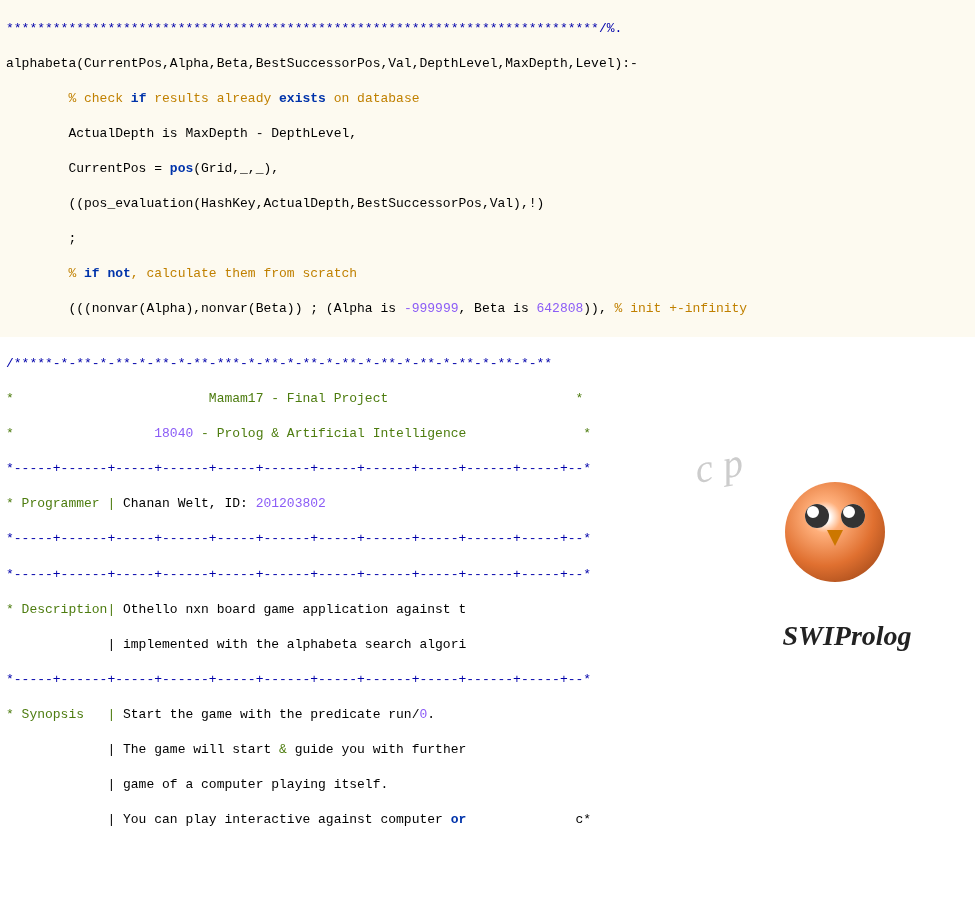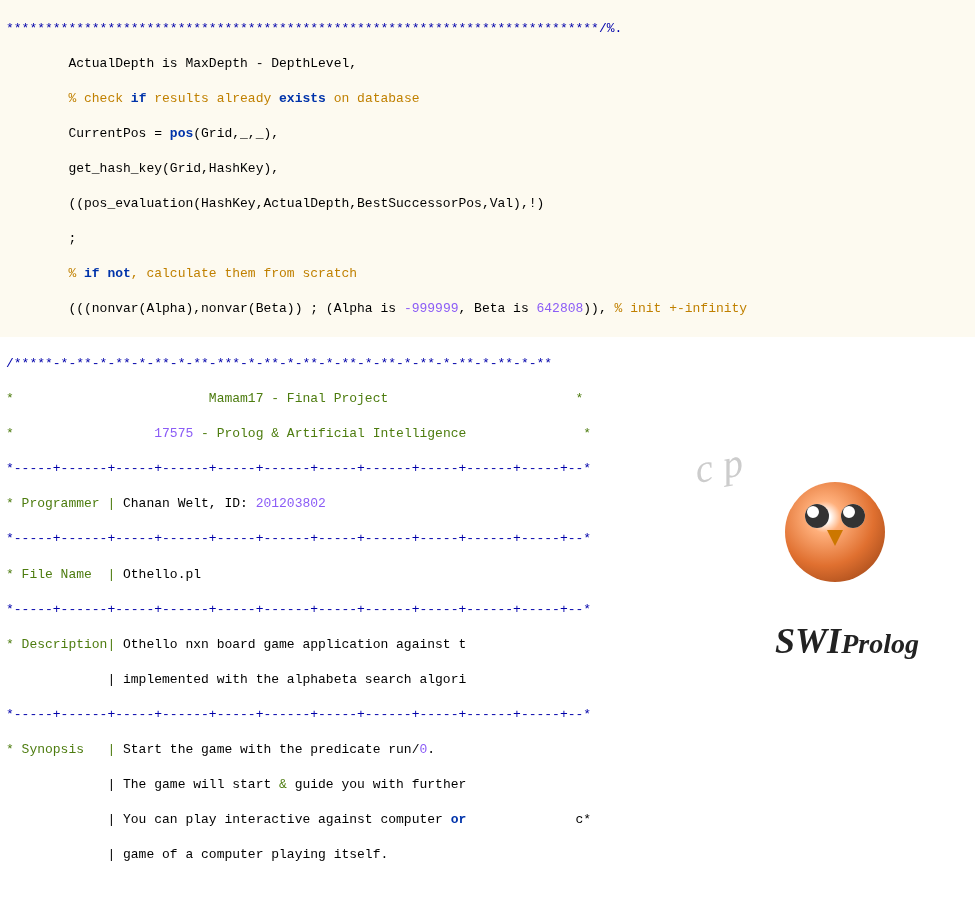--- a/index.html
+++ b/index.html
@@ -56,55 +56,54 @@
     position:absolute; left:50%; top:48px; transform:translateX(-50%);
     width:0; height:0; border-left:8px solid transparent; border-right:8px solid transparent;
     border-top:16px solid #cc7700;
   }
   .logo-text {
     font-family: Georgia, serif;
     font-style: italic;
     font-weight:bold;
     color:#222;
   }
-  .swi { font-size:36px;margin-left:24px; }
+  .swi { font-size:28px;margin-left:24px; }
   .prl { font-size:28px; }
   .cp { position:absolute; left:-30px; top:10px; font-size:40px; color:#ccc; font-style:italic; font-family:Georgia,serif; pointer-events:none; transform:rotate(-10deg);}
 </style>
 </head>
 <body>
 
 <div class="code-panel">
 <span class="ln"><span class="c-star">****************************************************************************/%.</span></span>
+<span class="ln">alphabeta(CurrentPos,Alpha,Beta,BestSuccessorPos,Val,DepthLevel,MaxDepth,Level):-</span>
+<span class="ln"><span class="c-pct">        % check </span><span class="c-key2">if</span><span class="c-pct"> results already </span><span class="c-key2">exists</span><span class="c-pct"> on database</span></span>
 <span class="ln">        ActualDepth is MaxDepth - DepthLevel,</span>
-<span class="ln"><span class="c-pct">        % check </span><span class="c-key2">if</span><span class="c-pct"> results already </span><span class="c-key2">exists</span><span class="c-pct"> on database</span></span>
 <span class="ln"><span>        CurrentPos = </span><span class="c-key2">pos</span><span>(Grid,_,_),</span></span>
-<span class="ln">        get_hash_key(Grid,HashKey),</span>
 <span class="ln">        ((pos_evaluation(HashKey,ActualDepth,BestSuccessorPos,Val),!)</span>
 <span class="ln">        ;</span>
 <span class="ln"><span class="c-pct">        % </span><span class="c-key2">if</span><span class="c-key2"> not</span><span class="c-pct">, calculate them from scratch</span></span>
 <span class="ln"><span>        (((nonvar(Alpha),nonvar(Beta)) ; (Alpha is </span><span class="c-num">-999999</span><span>, Beta is </span><span class="c-num">642808</span><span>)), </span><span class="c-pct">%</span><span class="c-pct"> init +-infinity</span></span>
 </div>
 
 <div class="banner-panel">
 <span class="ln"><span class="c-star">/*****-*-**-*-**-*-**-*-**-***-*-**-*-**-*-**-*-**-*-**-*-**-*-**-*-**</span></span>
 <span class="ln"><span class="c-red">*                         Mamam17 - Final Project                        *</span></span>
-<span class="ln"><span class="c-red">*                  </span><span class="c-num">17575</span><span class="c-red"> - Prolog &amp; Artificial Intelligence               *</span></span>
+<span class="ln"><span class="c-red">*                  </span><span class="c-num">18040</span><span class="c-red"> - Prolog &amp; Artificial Intelligence               *</span></span>
 <span class="ln"><span class="c-star">*-----+------+-----+------+-----+------+-----+------+-----+------+-----+--*</span></span>
 <span class="ln"><span class="c-red">* Programmer |</span><span> Chanan Welt, ID: </span><span class="c-num">201203802</span></span>
 <span class="ln"><span class="c-star">*-----+------+-----+------+-----+------+-----+------+-----+------+-----+--*</span></span>
-<span class="ln"><span class="c-red">* File Name  |</span><span> Othello.pl</span></span>
 <span class="ln"><span class="c-star">*-----+------+-----+------+-----+------+-----+------+-----+------+-----+--*</span></span>
 <span class="ln"><span class="c-red">* Description|</span><span> Othello nxn board game application against t</span></span>
 <span class="ln"><span>             | implemented with the alphabeta search algori</span></span>
 <span class="ln"><span class="c-star">*-----+------+-----+------+-----+------+-----+------+-----+------+-----+--*</span></span>
 <span class="ln"><span class="c-red">* Synopsis   |</span><span> Start the game with the predicate run/</span><span class="c-num">0</span><span>.</span></span>
 <span class="ln"><span>             | The game will start </span><span class="c-red">&amp;</span><span> guide you with further</span></span>
+<span class="ln"><span>             | game of a computer playing itself.</span></span>
 <span class="ln"><span>             | You can play interactive against computer </span><span class="c-key2">or</span><span>              c*</span></span>
-<span class="ln"><span>             | game of a computer playing itself.</span></span>
 
 
 
 
 
 
 
 
 
 

